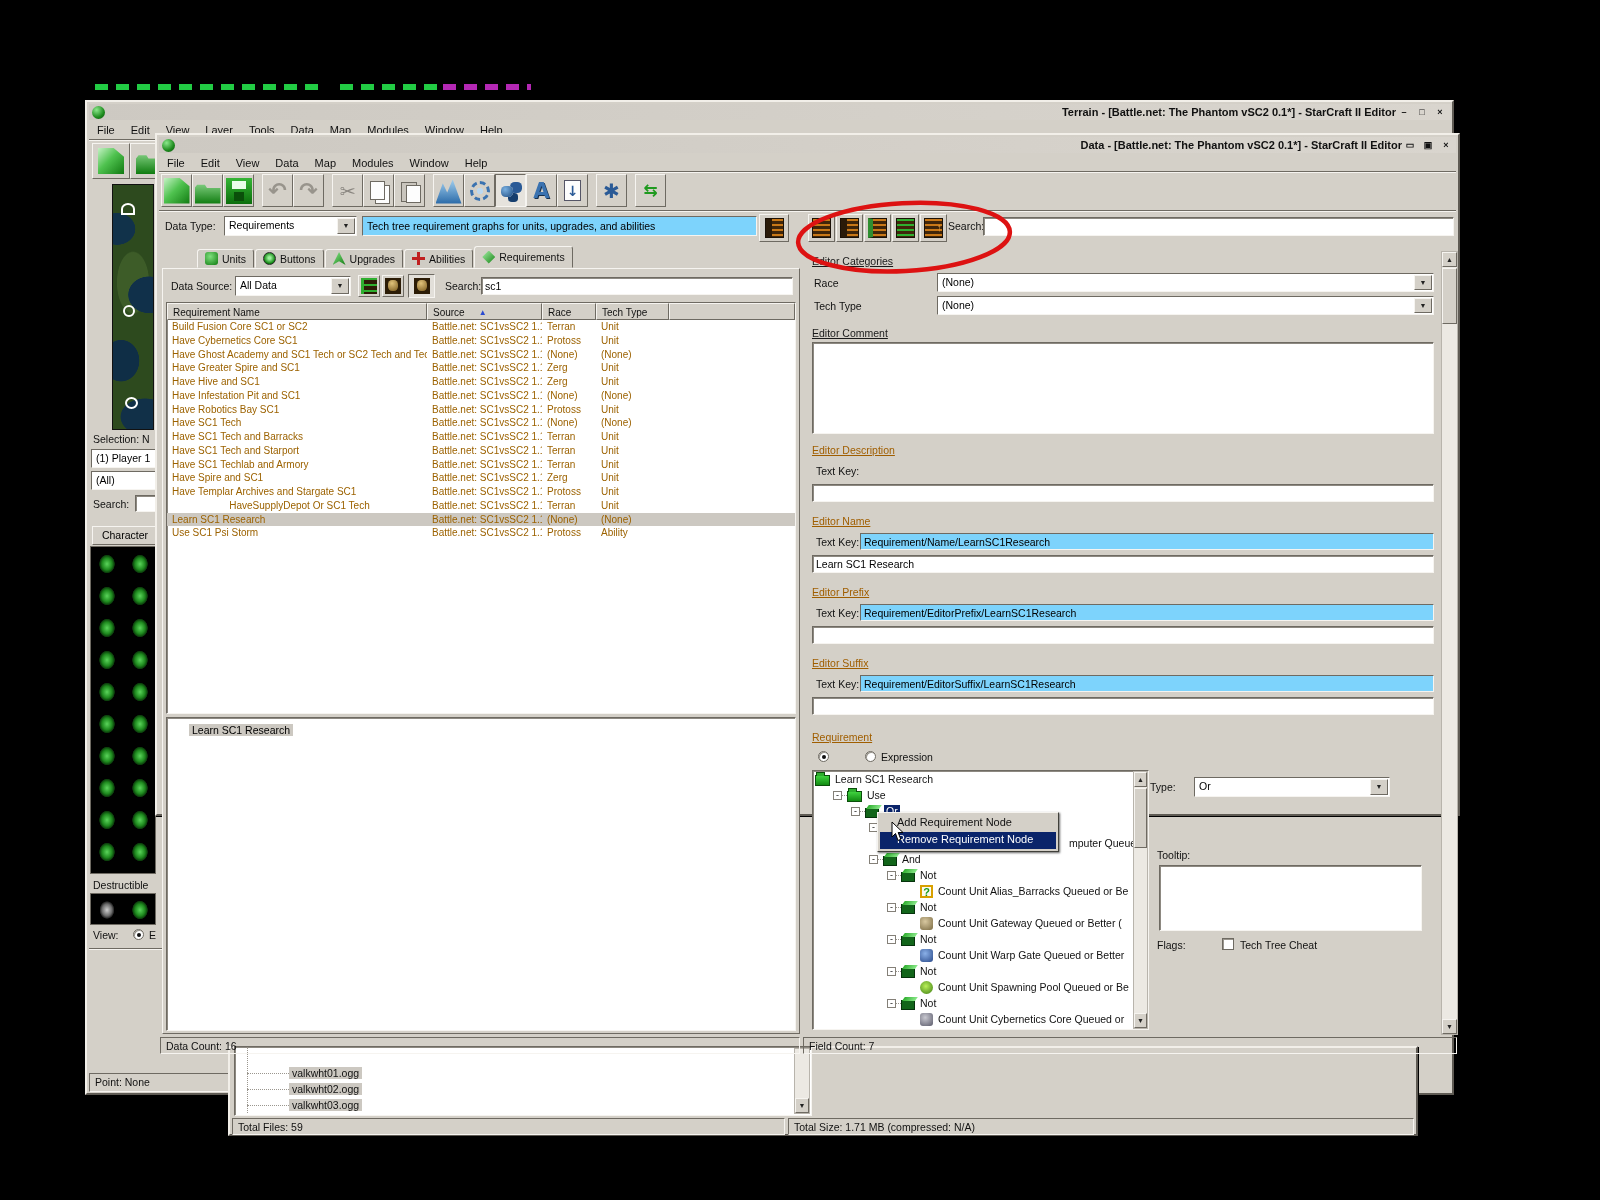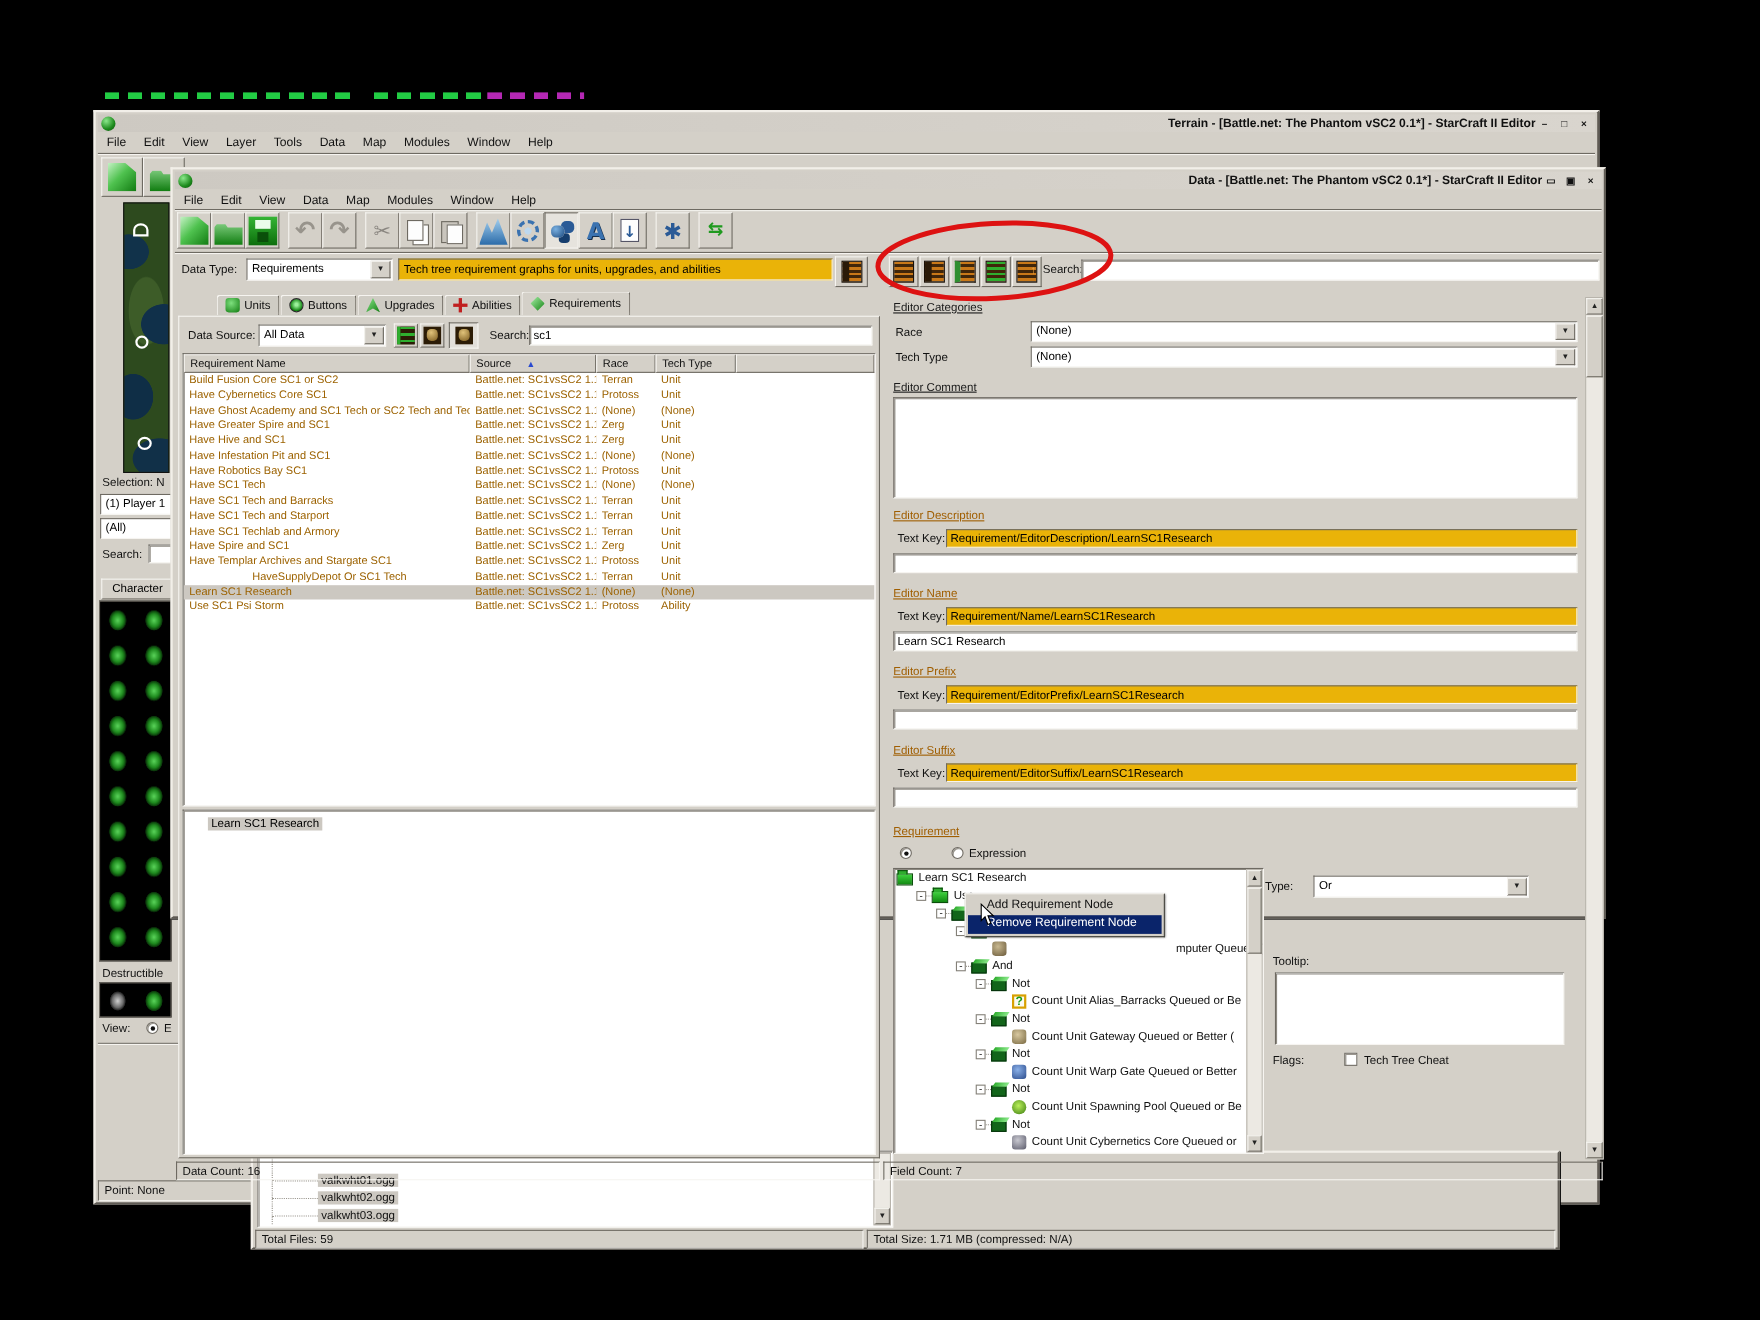--- a/index.html
+++ b/index.html
@@ -10,21 +10,21 @@
   .win{position:absolute;background:#d4d0c8;border:2px solid;border-color:#f2efe9 #5f5b54 #5f5b54 #f2efe9;box-shadow:1px 1px 0 #000;}
   .titlebar{position:absolute;left:2px;right:2px;top:2px;height:16px;background:linear-gradient(90deg,#cdc9c2,#d9d5ce);
     display:flex;align-items:center;font-size:11px;font-weight:bold;color:#111;}
   .titlebar .ttl{flex:1;text-align:right;white-space:nowrap;overflow:hidden;}
   .app-ico{width:13px;height:13px;margin:0 3px;border-radius:50%;background:radial-gradient(circle at 35% 30%,#8be88b,#1d8a1d 60%,#0a4f0a);flex:none;}
   .wbtn{width:16px;height:13px;margin-right:2px;font-size:9px;line-height:12px;text-align:center;color:#111;flex:none;font-weight:bold;}
   .menu{position:absolute;display:flex;font-size:11px;color:#111;align-items:center;}
   .menu span{padding:2px 8px;}
   .raised{border:1px solid;border-color:#f6f4f0 #6e6a62 #6e6a62 #f6f4f0;background:#d4d0c8;}
   .sunken{border:1px solid;border-color:#6e6a62 #f6f4f0 #f6f4f0 #6e6a62;box-shadow:inset 1px 1px 0 #8d8981;background:#fff;}
-  .sunkgray{border:1px solid;border-color:#6e6a62 #f6f4f0 #f6f4f0 #6e6a62;background:#eab308;}
+  .sunkgray{border:1px solid;border-color:#6e6a62 #f6f4f0 #f6f4f0 #6e6a62;background:#7dd3fc;}
   .lbl{position:absolute;font-size:10.5px;color:#111;white-space:nowrap;}
   .lnk{position:absolute;font-size:10.5px;text-decoration:underline;color:#a05e00;white-space:nowrap;}
   .lnk.dark{color:#1a1a1a;}
   .sel{position:absolute;background:#fff;border:1px solid;border-color:#6e6a62 #f6f4f0 #f6f4f0 #6e6a62;
     font-size:10.5px;padding:2px 18px 0 4px;white-space:nowrap;overflow:hidden;}
   .sel::after{content:"▼";position:absolute;right:1px;top:1px;bottom:1px;width:16px;background:#d4d0c8;
     border:1px solid;border-color:#f6f4f0 #6e6a62 #6e6a62 #f6f4f0;font-size:7px;line-height:14px;text-align:center;color:#222;}
   .inp{position:absolute;background:#fff;border:1px solid;border-color:#6e6a62 #f6f4f0 #f6f4f0 #6e6a62;
     box-shadow:inset 1px 1px 0 #8d8981;font-size:10.5px;padding:2px 3px 0;white-space:nowrap;overflow:hidden;}
   .statuscell{position:absolute;border:1px solid;border-color:#6e6a62 #f6f4f0 #f6f4f0 #6e6a62;
@@ -223,21 +223,21 @@
         </div>
       </div>
     <div class="sb" style="right:1px;top:1px;bottom:1px;width:16px;">
       <div class="sb-btn" style="bottom:0;">▼</div>
     </div>
   </div>
   <div class="statuscell" style="left:2px;top:70px;width:553px;height:17px;"><span>Total Files: 59</span></div>
   <div class="statuscell" style="left:558px;top:70px;width:626px;height:17px;"><span>Total Size: 1.71 MB (compressed: N/A)</span></div>
 </div>
 
-<div class="win" id="data-win" style="left:155px;top:152px;width:1305px;height:683px;z-index:3;">
+<div class="win" id="data-win" style="left:155px;top:133px;width:1305px;height:683px;z-index:3;">
   <div class="titlebar">
     <span class="app-ico"></span>
     <span class="ttl">Data - [Battle.net: The Phantom vSC2 0.1*] - StarCraft II Editor</span>
     <span id="d-wbtns" style="display:flex;">
         <span class="wbtn">▭</span>
         <span class="wbtn">▣</span>
         <span class="wbtn">×</span>
       </span>
   </div>
   <div class="menu" id="d-menu" style="left:2px;top:19px;height:17px;">
@@ -490,21 +490,20 @@
     <span class="lbl" style="left:12px;top:26px;">Race</span>
     <div class="sel" style="left:135px;top:22px;width:497px;height:19px;"><span>(None)</span></div>
     <span class="lbl" style="left:12px;top:49px;">Tech Type</span>
     <div class="sel" style="left:135px;top:45px;width:497px;height:19px;"><span>(None)</span></div>
 
     <span class="lnk dark" style="left:10px;top:76px;">Editor Comment</span>
     <div class="abs sunken" style="left:10px;top:91px;width:622px;height:92px;"></div>
 
     <span class="lnk" style="left:10px;top:193px;">Editor Description</span>
     <span class="lbl" style="left:14px;top:214px;">Text Key:</span>
-    <div class="abs sunkgray" style="left:58px;top:211px;width:574px;height:17px;font-size:10.5px;padding:2px 3px 0;"><span>Requirement/EditorDescription/LearnSC1Research</span></div>
     <div class="inp" style="left:10px;top:233px;width:622px;height:18px;"><span></span></div>
 
     <span class="lnk" style="left:10px;top:264px;">Editor Name</span>
     <span class="lbl" style="left:14px;top:285px;">Text Key:</span>
     <div class="abs sunkgray" style="left:58px;top:282px;width:574px;height:17px;font-size:10.5px;padding:2px 3px 0;"><span>Requirement/Name/LearnSC1Research</span></div>
     <div class="inp" style="left:10px;top:304px;width:622px;height:18px;"><span>Learn SC1 Research</span></div>
 
     <span class="lnk" style="left:10px;top:335px;">Editor Prefix</span>
     <span class="lbl" style="left:14px;top:356px;">Text Key:</span>
     <div class="abs sunkgray" style="left:58px;top:353px;width:574px;height:17px;font-size:10.5px;padding:2px 3px 0;"><span>Requirement/EditorPrefix/LearnSC1Research</span></div>

